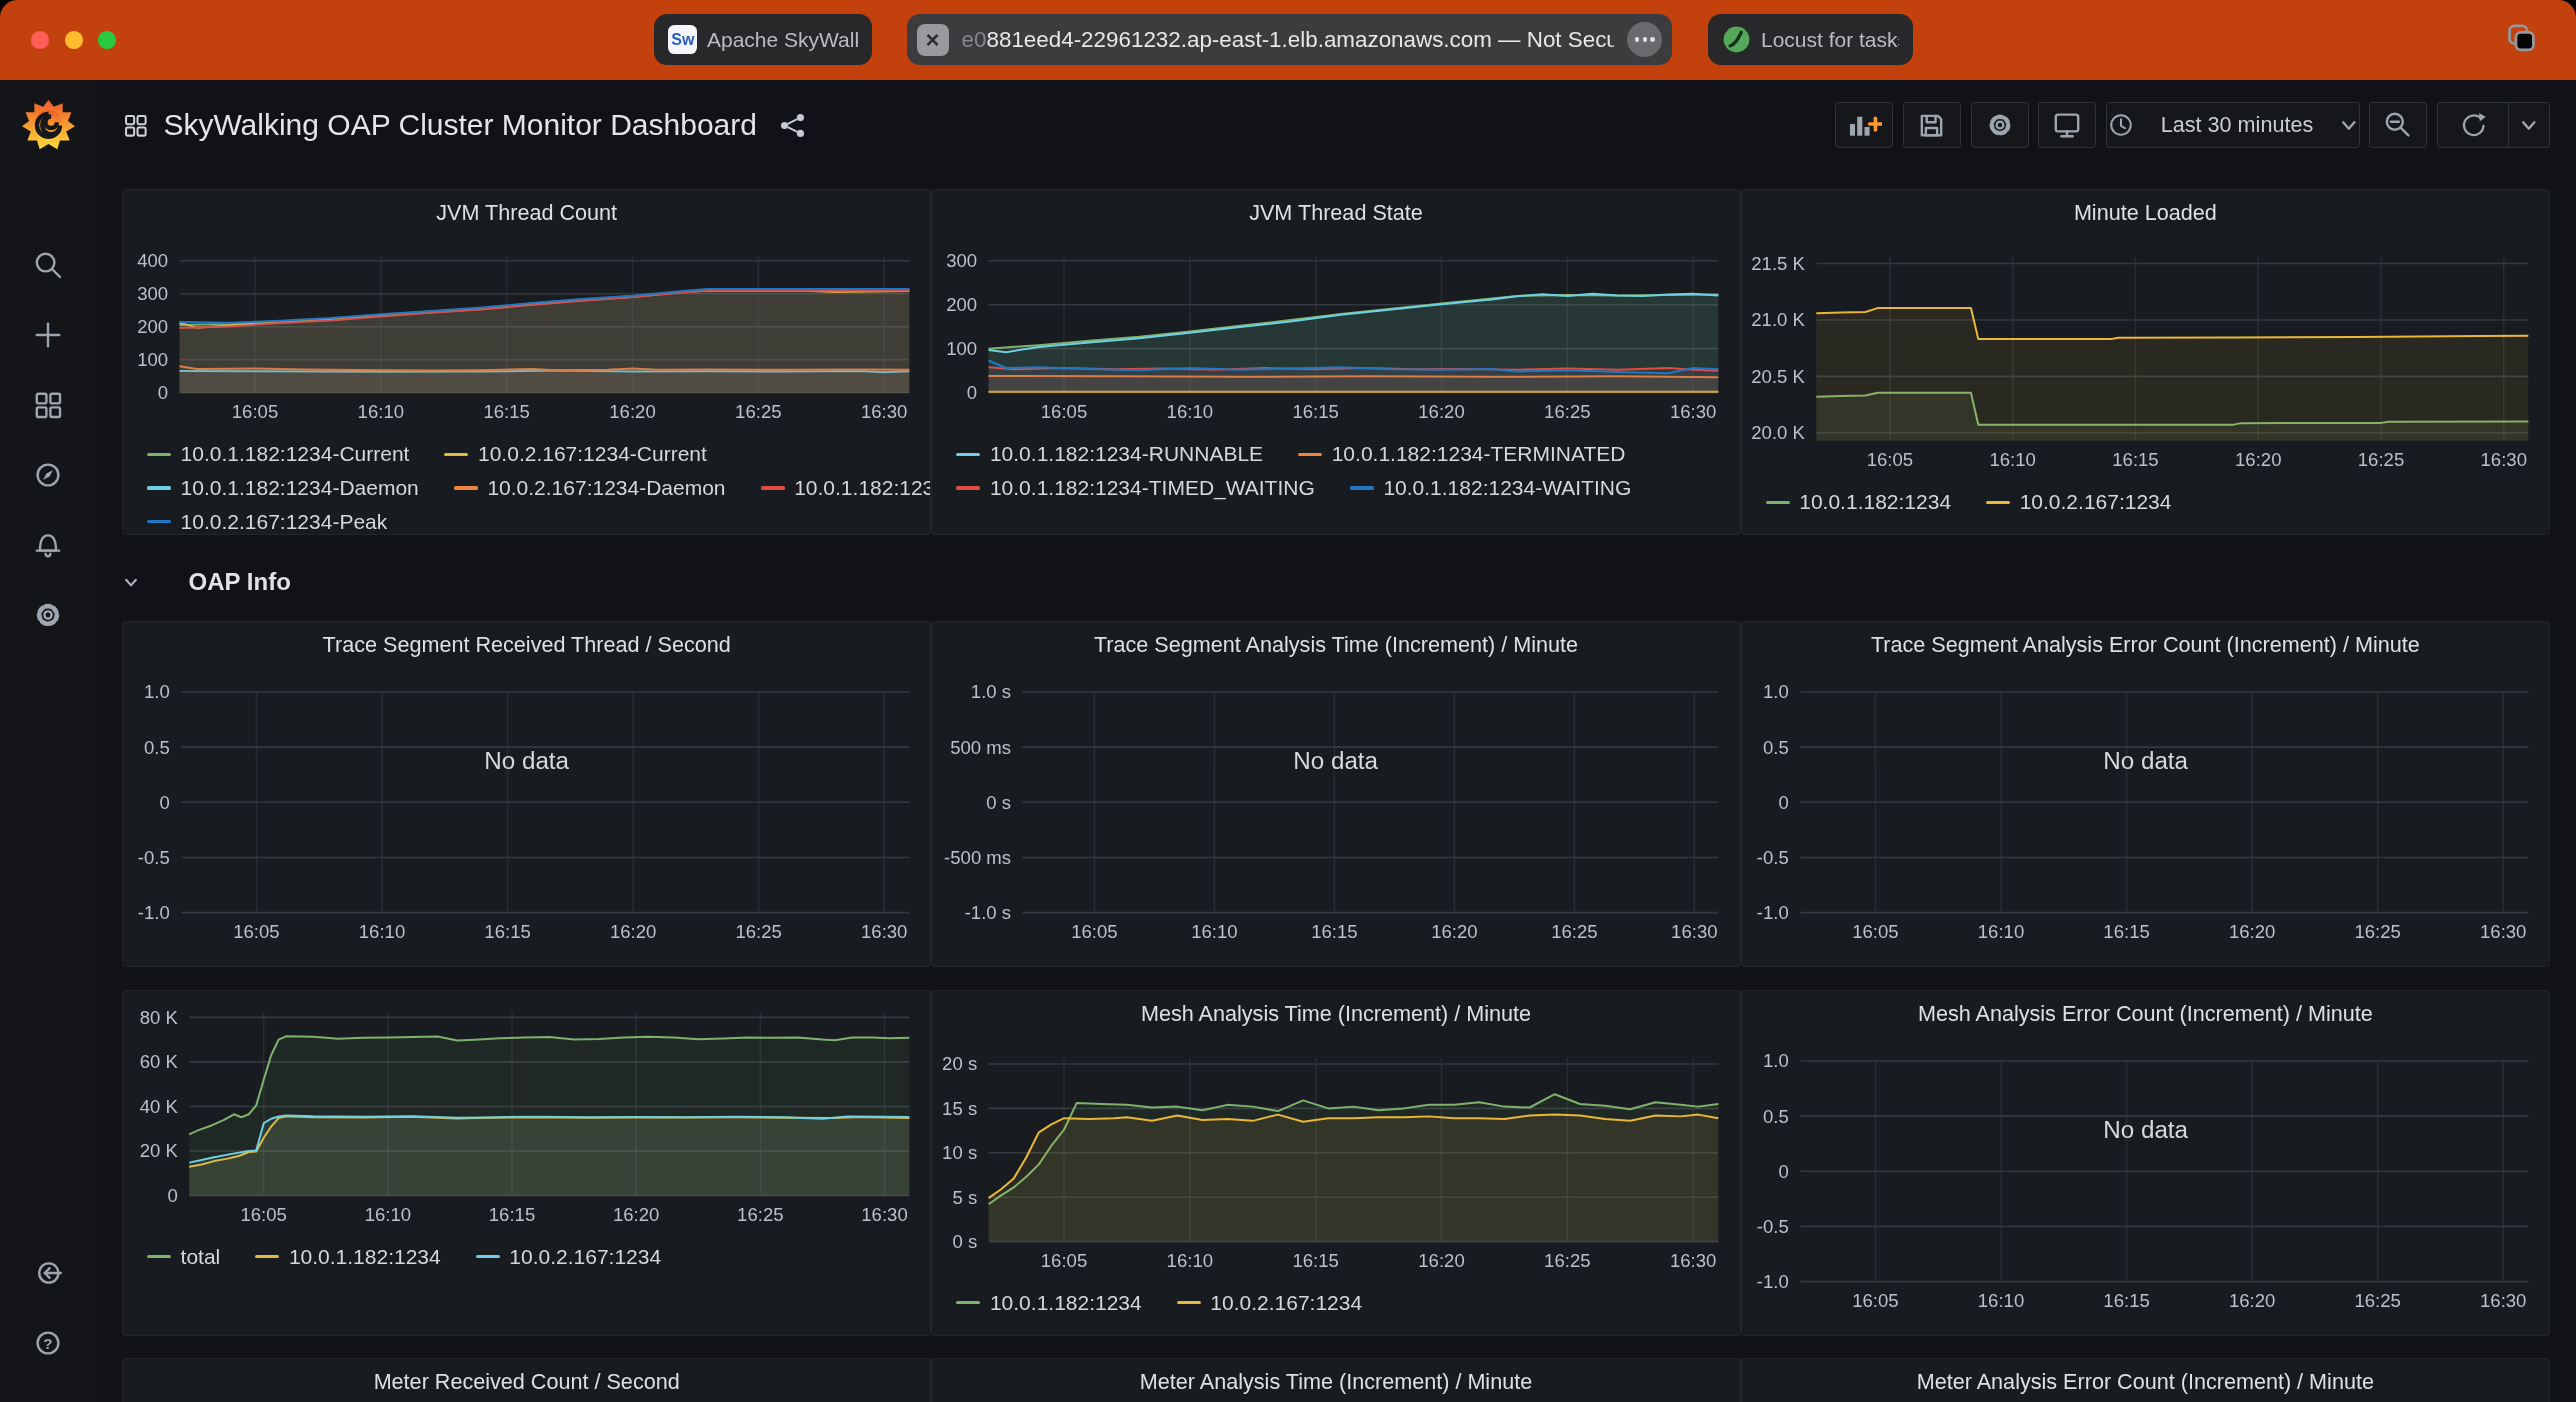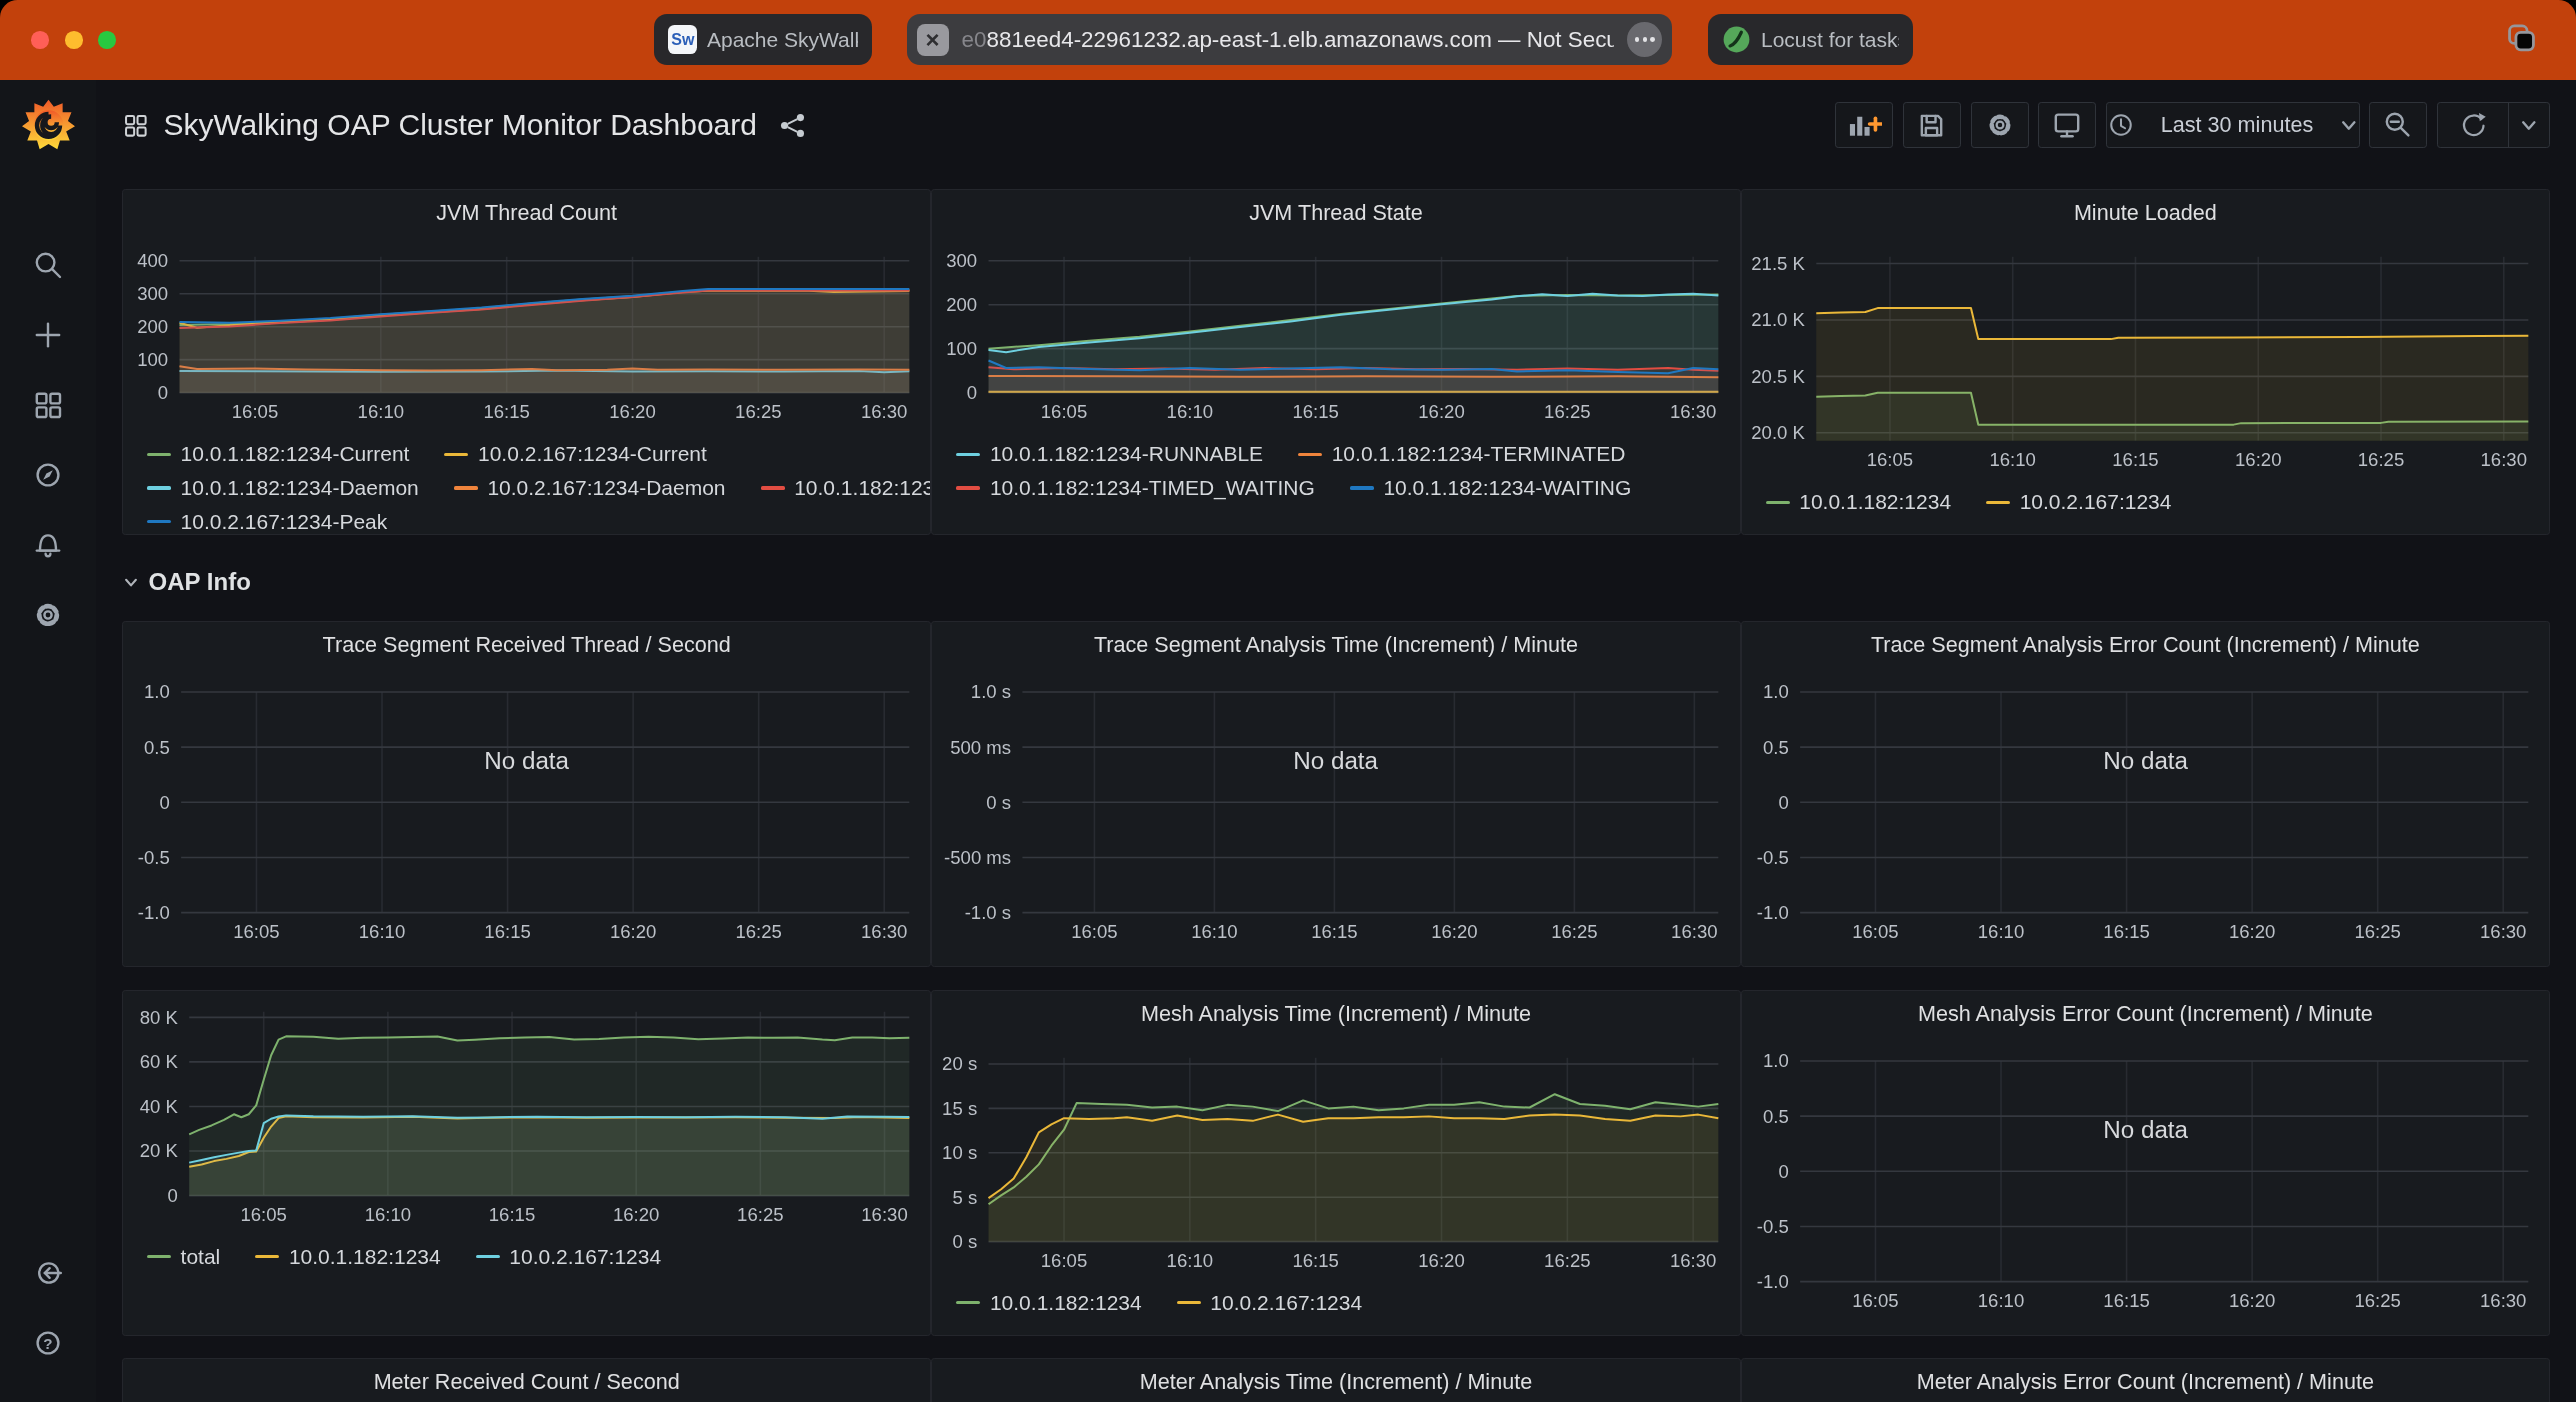--- a/index.html
+++ b/index.html
@@ -44,21 +44,21 @@
   .tbtn{min-width:58px;height:46px;border:1.6px solid #2F333A;border-radius:3.2px;background:#15171B;display:flex;align-items:center;justify-content:center;box-sizing:border-box;cursor:pointer;}
   .tbtn.time{padding:0 1px;gap:27px;font-size:21.6px;color:#C9CED6;white-space:nowrap;}
   .tbtn.split{padding:0;}
   .tbtn.split .rmain{width:70px;height:100%;display:flex;align-items:center;justify-content:center;border-right:1.6px solid #2F333A;}
   .tbtn.split .rchev{width:40px;height:100%;display:flex;align-items:center;justify-content:center;}
 
   .dash-body{position:absolute;top:90px;left:0;right:0;bottom:0;overflow:hidden;padding-top:11.2px;}
   .grid-row{display:grid;grid-template-columns:repeat(3,1fr);margin:8px 26px;}
   .grid-row + .grid-row{margin-top:22.4px;}
   .section-header{height:78px;display:flex;align-items:center;padding-left:27px;gap:9.6px;}
-  .section-label{font-size:24px;font-weight:600;color:#E0E2E4;}
+  .section-label{font-size:24px;font-weight:600;color:#E0E2E4;margin-left:40px;}
 
   .panel{background:#181B1F;border:0.8px solid #24262C;border-radius:3.2px;height:346px;box-sizing:border-box;overflow:hidden;display:flex;flex-direction:column;}
   .panel-title{height:46px;line-height:46px;text-align:center;font-size:21.6px;font-weight:500;color:#DFE0E2;white-space:nowrap;cursor:pointer;}
   svg.plot{display:block;width:100%;flex:none;}
   svg{font-family:"Liberation Sans",sans-serif;}
   .tick{font-size:23px;fill:#BCC1C8;}
   .nodata{font-size:30px;fill:#D7D9DC;}
   .legend{padding:11.2px 24px 0;box-sizing:border-box;overflow:hidden;}
   .legend-row{display:flex;gap:35px;height:24px;margin-bottom:9.6px;align-items:center;}
   .legend-item{display:flex;align-items:center;gap:9.6px;font-size:21px;color:#D5D8DC;white-space:nowrap;cursor:pointer;}

